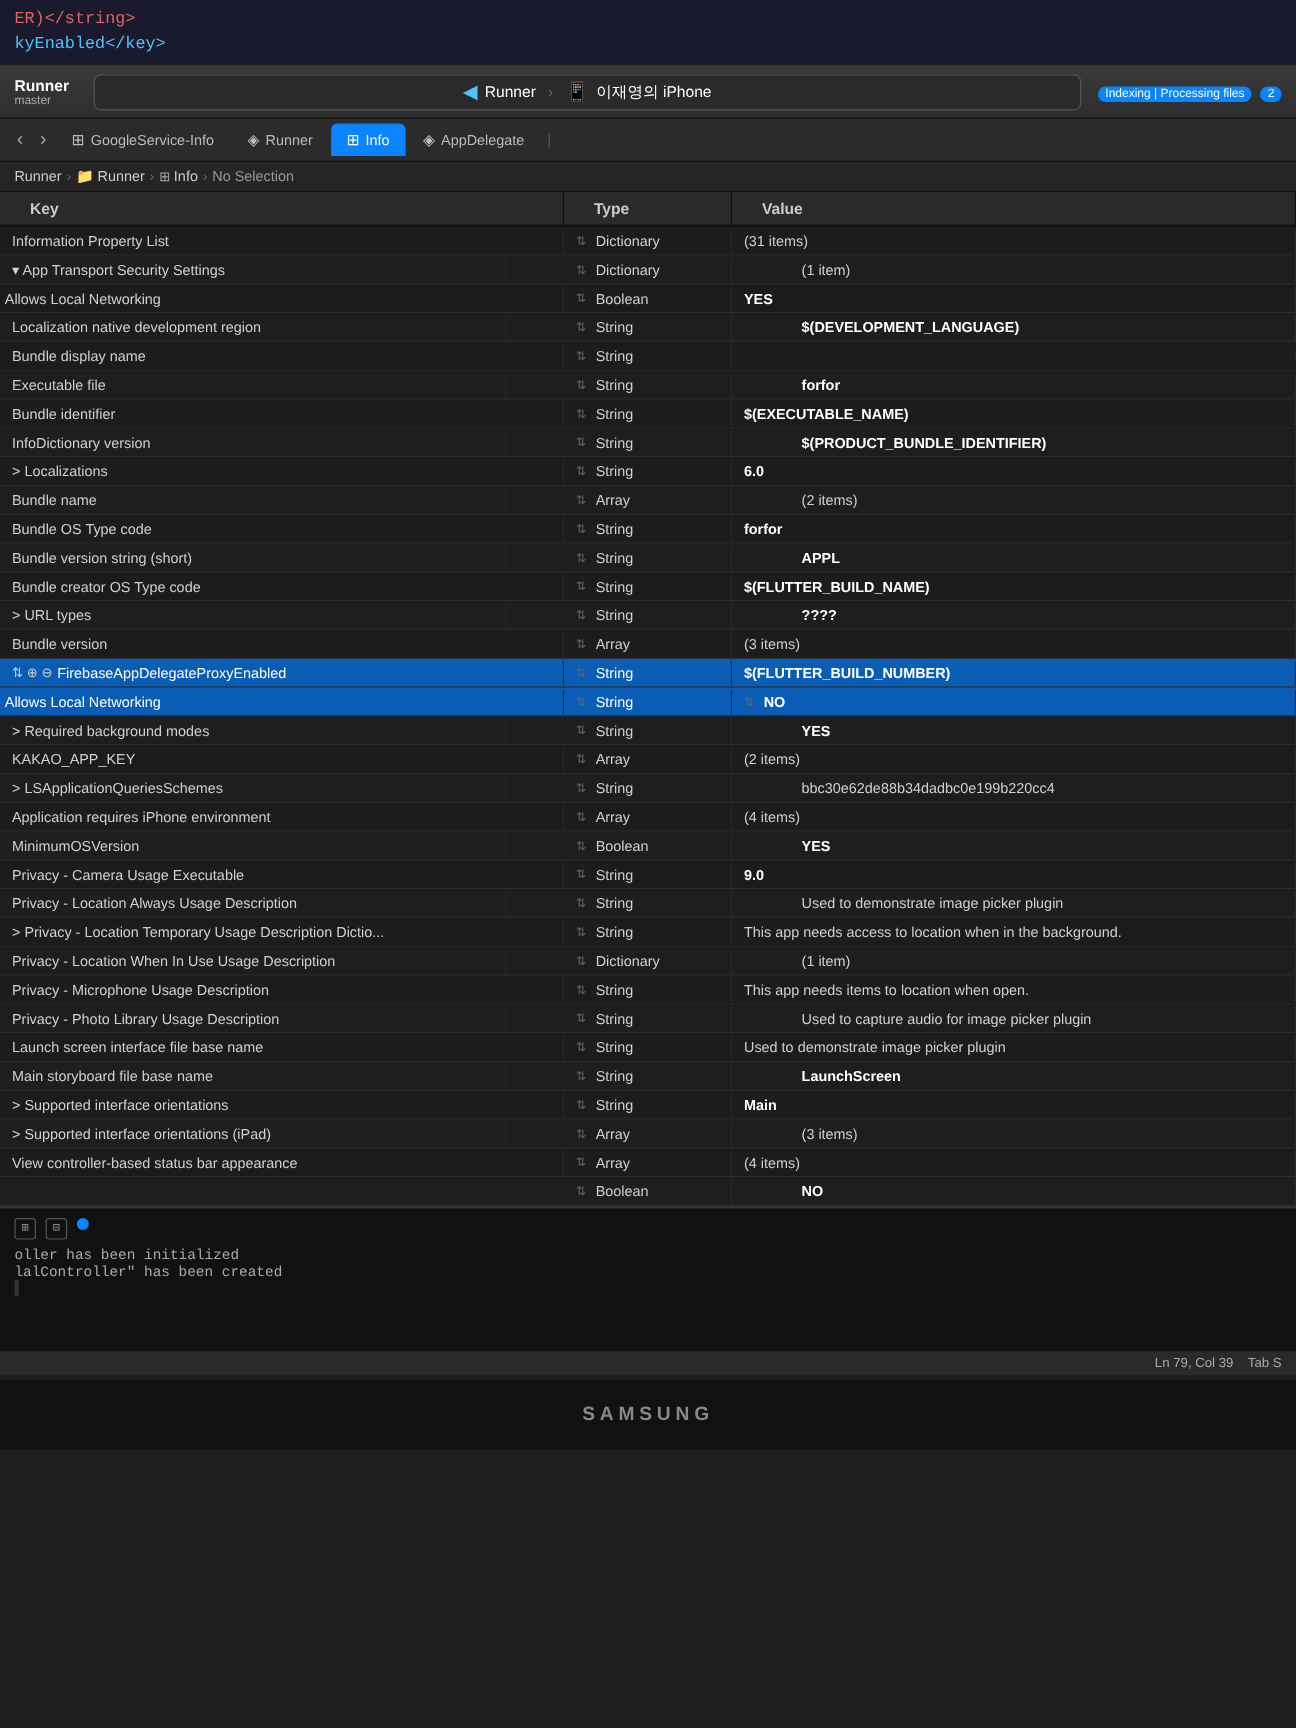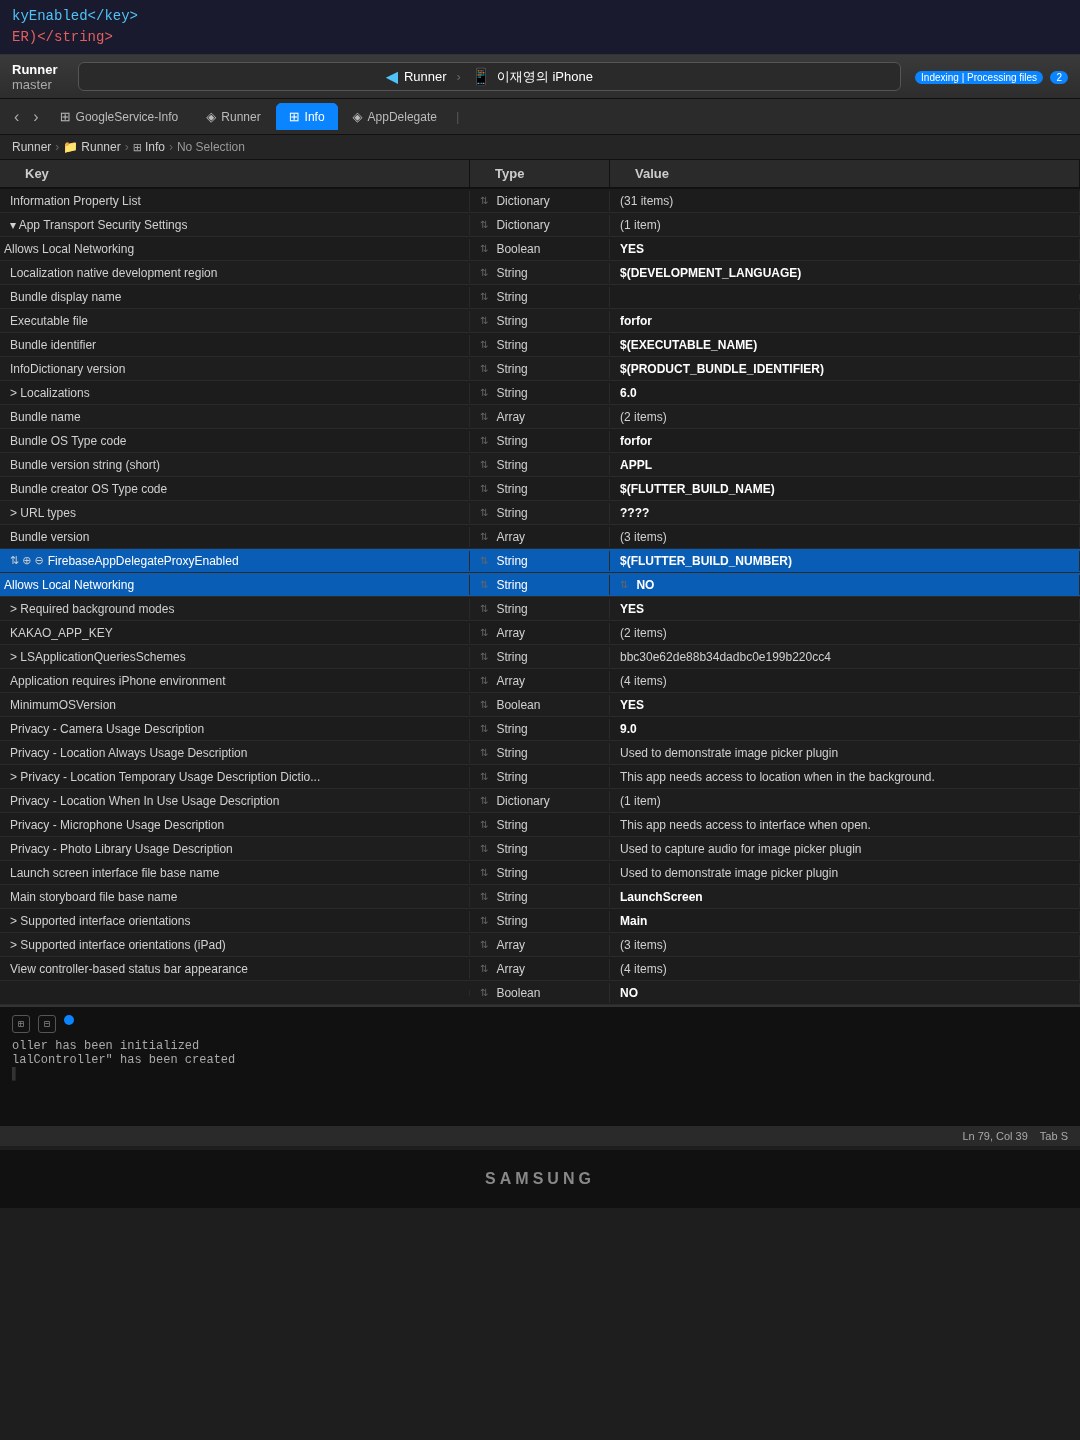--- a/index.html
+++ b/index.html
@@ -38,21 +38,21 @@
       display: flex;
       flex-direction: column;
       margin-right: 10px;
     }
     .toolbar-project-name {
       font-weight: bold;
       font-size: 13px;
       color: #fff;
     }
     .toolbar-project-branch {
-      font-size: 13px;
+      font-size: 10px;
       color: #aaa;
     }
     .toolbar-device {
       display: flex;
       align-items: center;
       gap: 6px;
       background: #2a2a2a;
       border: 1px solid #555;
       border-radius: 6px;
       padding: 4px 10px;
@@ -172,21 +172,21 @@
       grid-template-columns: 1fr 140px 1fr;
       border-bottom: 1px solid #2a2a2a;
       min-height: 24px;
       align-items: center;
     }
     .plist-row.selected {
       background: #0a5db5 !important;
       color: #fff;
     }
     .plist-row.selected .plist-cell { color: #fff; }
-    .plist-row.alt { background: #1e1e1e; }
+    .plist-row.alt { background: #1e1e1e; gap: 48px; }
     .plist-cell {
       padding: 3px 10px;
       font-size: 12px;
       color: #d0d0d0;
       border-right: 1px solid #2a2a2a;
       display: flex;
       align-items: center;
       gap: 4px;
     }
     .plist-cell.key { color: #d0d0d0; }
@@ -256,22 +256,22 @@
       font-size: 16px;
       letter-spacing: 4px;
       font-weight: 700;
       padding: 8px 0;
     }
   </style>
 </head>
 <body>
 
 <div class="code-snippet">
+  <div>ER)&lt;/string&gt;</div>
   <div style="color:#4fc3f7">kyEnabled&lt;/key&gt;</div>
-  <div>ER)&lt;/string&gt;</div>
 </div>
 
 <div class="xcode-toolbar">
   <div class="toolbar-project">
     <span class="toolbar-project-name">Runner</span>
     <span class="toolbar-project-branch">master</span>
   </div>
   <div class="toolbar-device">
     <span class="toolbar-device-icon">◀</span>
     <span class="toolbar-device-name">Runner</span>
@@ -538,21 +538,21 @@
         <div class="plist-cell key ">MinimumOSVersion</div>
         <div class="plist-cell">
           <span class="stepper">⇅</span>
           <span>Boolean</span>
         </div>
         <div class="plist-cell value">
           <span class="bold">YES</span>
         </div>
       </div>
       <div class="plist-row">
-        <div class="plist-cell key ">Privacy - Camera Usage Description</div>
+        <div class="plist-cell key ">Privacy - Camera Usage Executable</div>
         <div class="plist-cell">
           <span class="stepper">⇅</span>
           <span>String</span>
         </div>
         <div class="plist-cell value">
           <span class="bold">9.0</span>
         </div>
       </div>
       <div class="plist-row alt">
         <div class="plist-cell key ">Privacy - Location Always Usage Description</div>
@@ -577,21 +577,21 @@
           <span>Dictionary</span>
         </div>
         <div class="plist-cell value">(1 item)</div>
       </div>
       <div class="plist-row">
         <div class="plist-cell key ">Privacy - Microphone Usage Description</div>
         <div class="plist-cell">
           <span class="stepper">⇅</span>
           <span>String</span>
         </div>
-        <div class="plist-cell value">This app needs access to interface when open.</div>
+        <div class="plist-cell value">This app needs items to location when open.</div>
       </div>
       <div class="plist-row alt">
         <div class="plist-cell key ">Privacy - Photo Library Usage Description</div>
         <div class="plist-cell">
           <span class="stepper">⇅</span>
           <span>String</span>
         </div>
         <div class="plist-cell value">Used to capture audio for image picker plugin</div>
       </div>
       <div class="plist-row">

